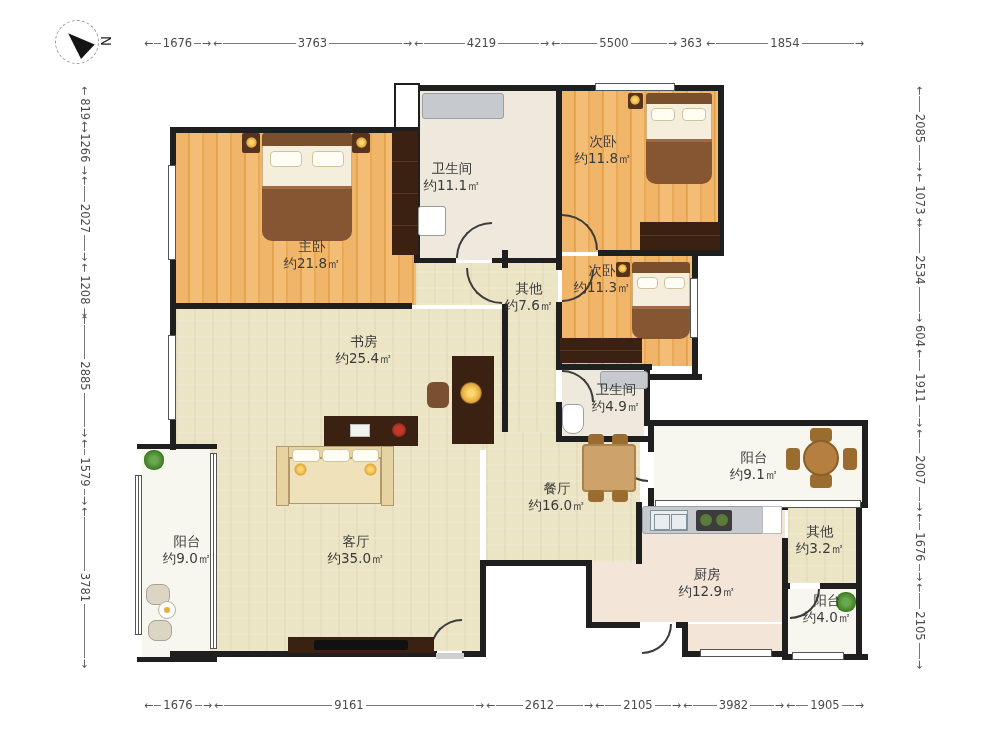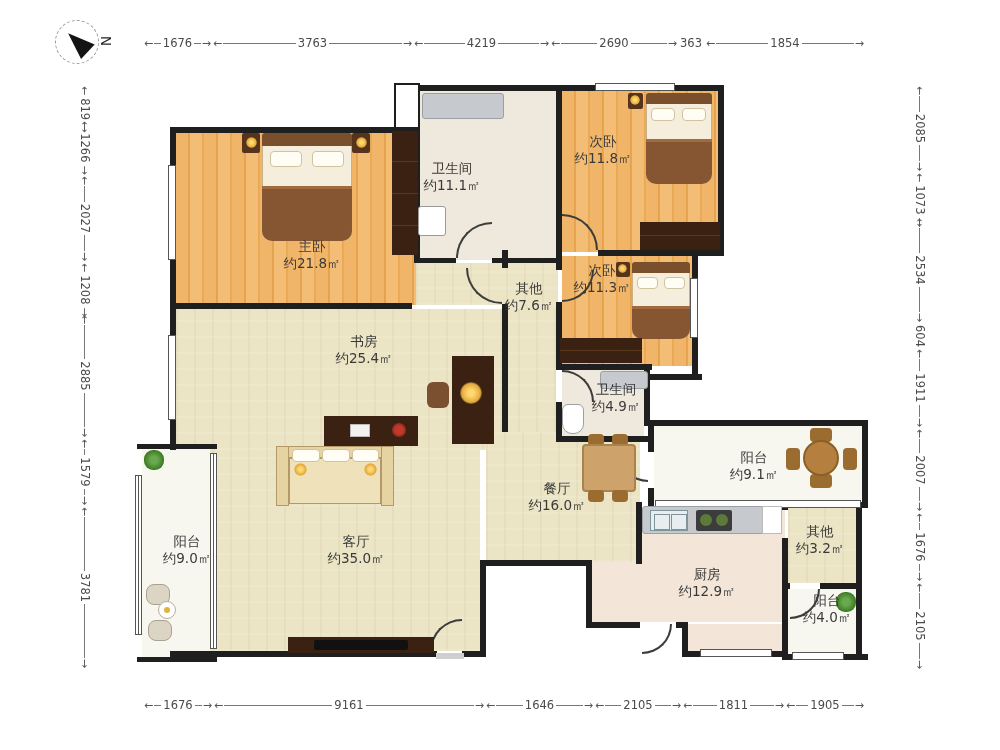--- a/index.html
+++ b/index.html
@@ -338,21 +338,21 @@
     <div class="dim" style="left:413px;top:35px;width:137px">
         <span class="da">←</span>
         <span class="dl"></span>
         <span class="dt">4219</span>
         <span class="dl"></span>
         <span class="da">→</span>
       </div>
     <div class="dim" style="left:550px;top:35px;width:128px">
         <span class="da">←</span>
         <span class="dl"></span>
-        <span class="dt">2690</span>
+        <span class="dt">5500</span>
         <span class="dl"></span>
         <span class="da">→</span>
       </div>
     <div class="dim" style="left:678px;top:35px;width:27px">
         <span class="dt">363</span>
       </div>
     <div class="dim" style="left:705px;top:35px;width:160px">
         <span class="da">←</span>
         <span class="dl"></span>
         <span class="dt">1854</span>
@@ -370,35 +370,35 @@
     <div class="dim" style="left:213px;top:697px;width:272px">
         <span class="da">←</span>
         <span class="dl"></span>
         <span class="dt">9161</span>
         <span class="dl"></span>
         <span class="da">→</span>
       </div>
     <div class="dim" style="left:485px;top:697px;width:109px">
         <span class="da">←</span>
         <span class="dl"></span>
-        <span class="dt">1646</span>
+        <span class="dt">2612</span>
         <span class="dl"></span>
         <span class="da">→</span>
       </div>
     <div class="dim" style="left:594px;top:697px;width:88px">
         <span class="da">←</span>
         <span class="dl"></span>
         <span class="dt">2105</span>
         <span class="dl"></span>
         <span class="da">→</span>
       </div>
     <div class="dim" style="left:682px;top:697px;width:103px">
         <span class="da">←</span>
         <span class="dl"></span>
-        <span class="dt">1811</span>
+        <span class="dt">3982</span>
         <span class="dl"></span>
         <span class="da">→</span>
       </div>
     <div class="dim" style="left:785px;top:697px;width:80px">
         <span class="da">←</span>
         <span class="dl"></span>
         <span class="dt">1905</span>
         <span class="dl"></span>
         <span class="da">→</span>
       </div>

